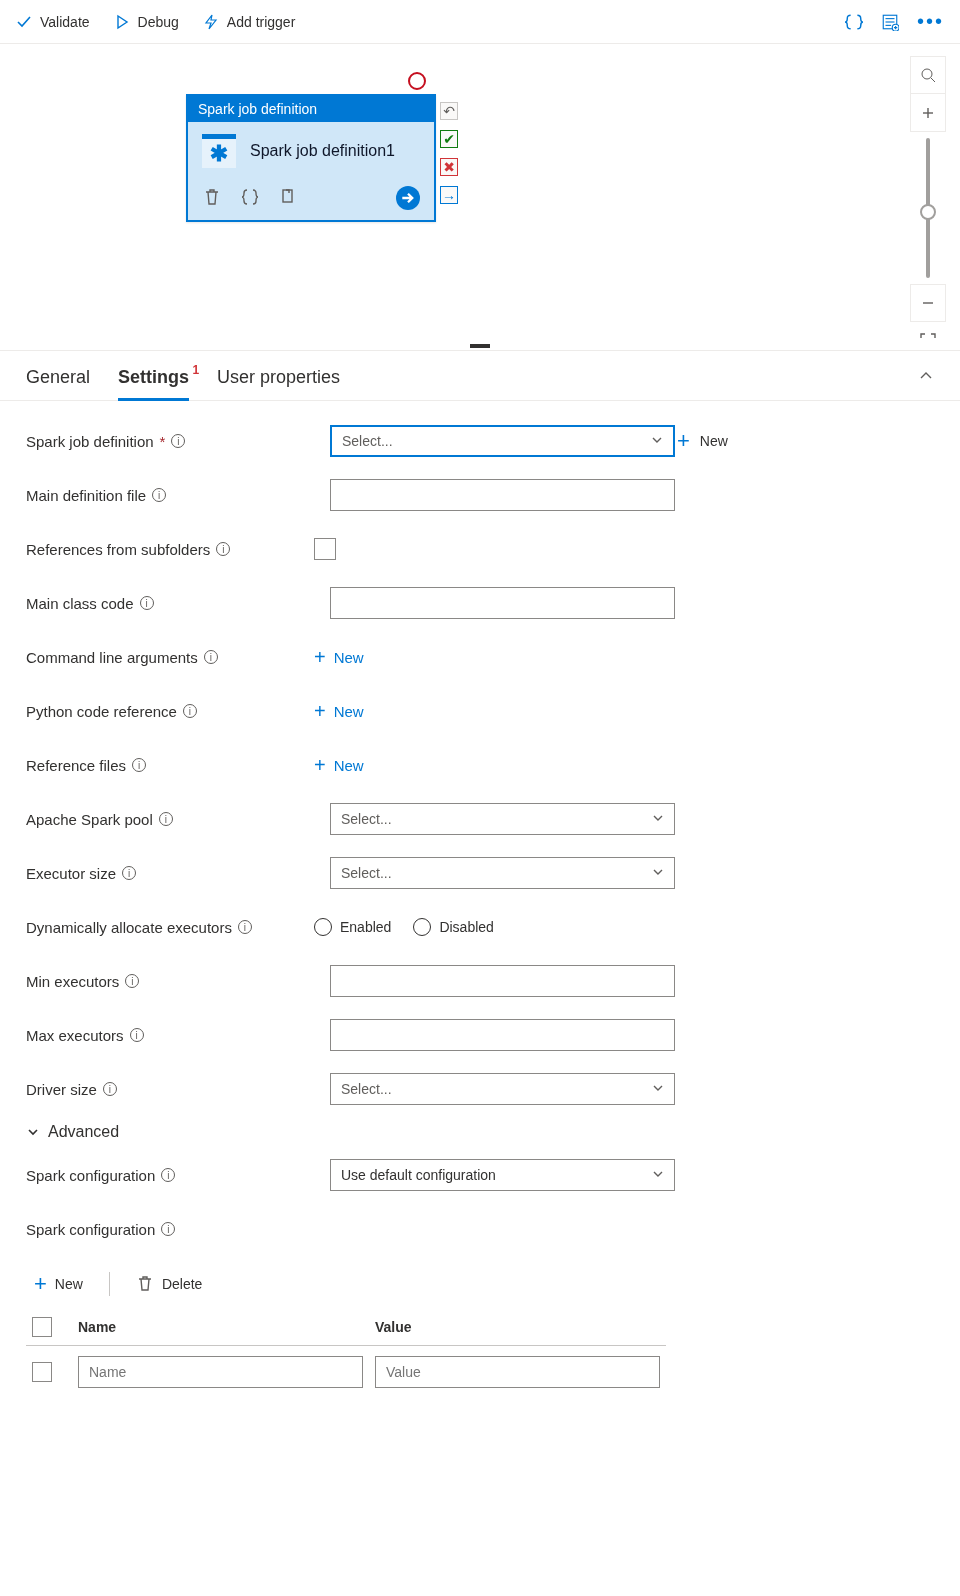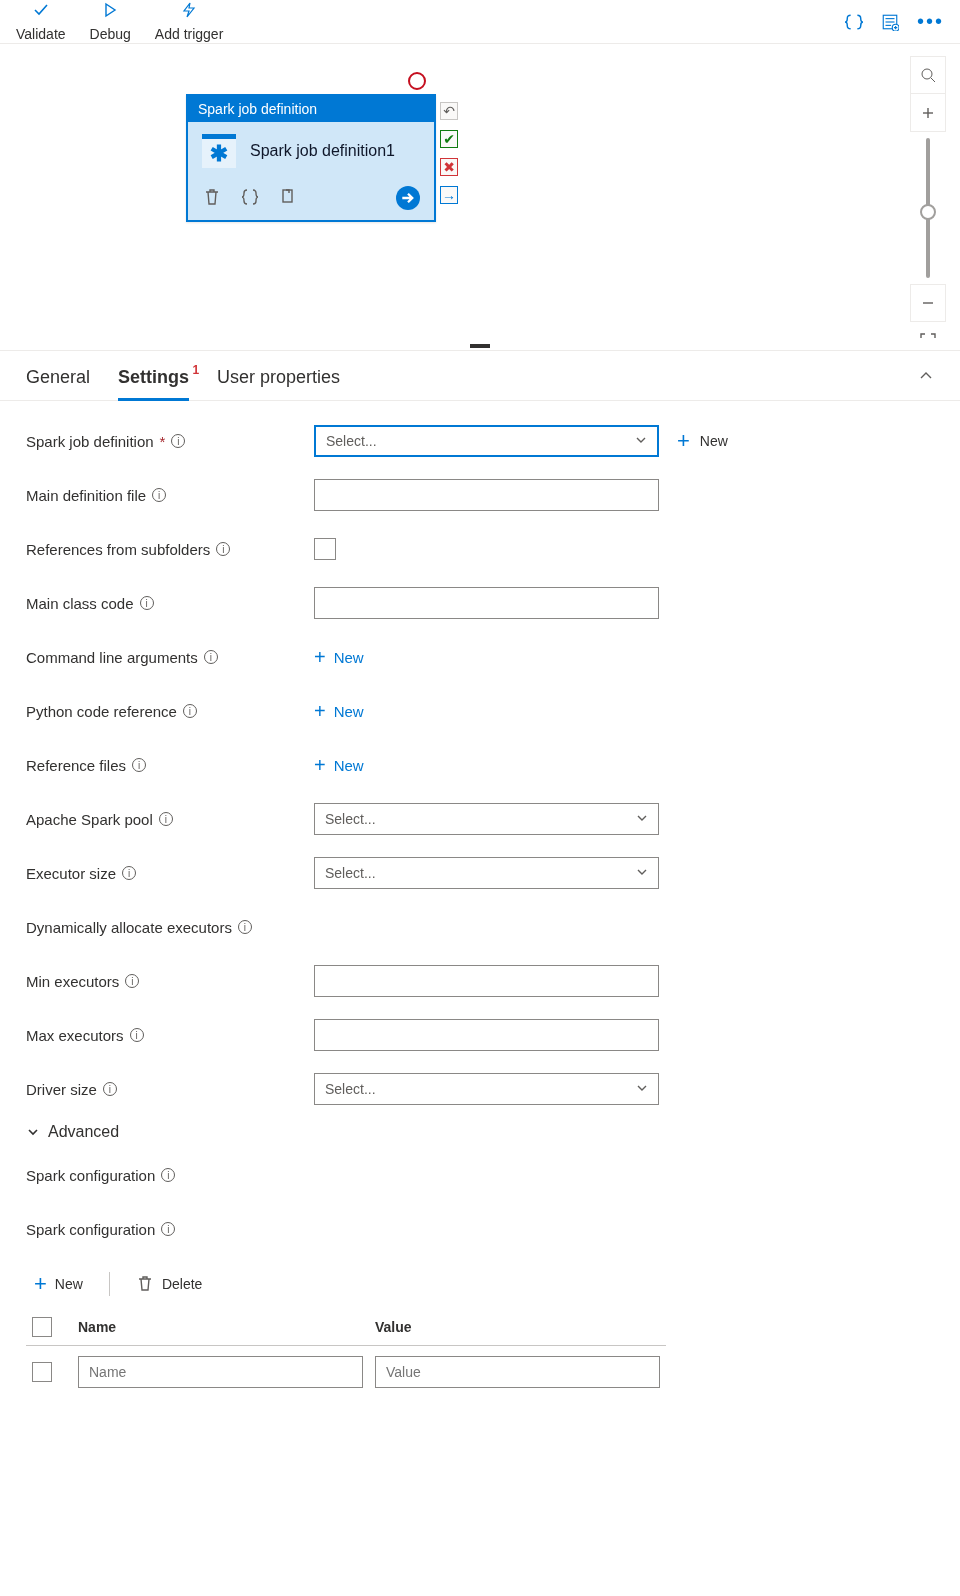--- a/index.html
+++ b/index.html
@@ -19,21 +19,20 @@
     border-bottom: 1px solid #edebe9;
     gap: 24px;
   }
   .toolbar .spacer { flex: 1; }
   .tb-btn {
     display: flex;
     align-items: center;
     gap: 8px;
     cursor: pointer;
     color: #323130;
-    flex-direction: column;
   }
   .tb-icon { color: #0078d4; display: flex; align-items: center; }
   .tb-right { display: flex; align-items: center; gap: 18px; }
   .tb-right .tb-icon svg { width: 18px; height: 18px; }
 
   
   .canvas {
     position: relative;
     height: 306px;
     background: #fff;
@@ -136,21 +135,21 @@
   .req { color:#a4262c; }
   .info-ic {
     width:14px;height:14px;border:1px solid #605e5c;border-radius:50%;
     display:inline-flex;align-items:center;justify-content:center;
     font-size:10px;color:#605e5c;
   }
   .field-col { width:345px; }
   .extra-col { padding-left:18px; }
   input[type=text].fld, .select-box {
     width:100%; height:32px; border:1px solid #8a8886; padding:0 10px;
-    font-size:14px; background:#fff; color:#323130;
+    font-size:14px; background:#fff; color:#323130;margin-left:16px;
   }
   .select-box {
     display:flex;align-items:center;justify-content:space-between;cursor:pointer;
   }
   .select-box.primary { border:2px solid #0078d4; }
   .select-box .ph { color:#605e5c; }
   .chev { color:#605e5c; }
   .chk {
     width:22px;height:22px;border:1px solid #8a8886;background:#fff;
   }
@@ -440,20 +439,32 @@
             </svg></span>
       </div>
     </div>
   </div>
 
   <div class="row">
     <div class="label-col">
       <span>Dynamically allocate executors</span>
       <span class="info-ic">i</span>
     </div>
+    <div class="field-col">
+      <div class="radio-grp">
+        <div style="display:flex;align-items:center;gap:8px;">
+          <div class="radio"></div>
+          <span>Enabled</span>
+        </div>
+        <div style="display:flex;align-items:center;gap:8px;">
+          <div class="radio"></div>
+          <span>Disabled</span>
+        </div>
+      </div>
+    </div>
   </div>
 
   <div class="row">
     <div class="label-col">
       <span>Min executors</span>
       <span class="info-ic">i</span>
     </div>
     <div class="field-col"><input type="text" class="fld" style=""></div>
   </div>
 
@@ -484,20 +495,28 @@
     <svg width="14" height="14" viewBox="0 0 14 14">
         <path d="M3 5 L7 9 L11 5" stroke="#323130" fill="none" stroke-width="1.6"></path>
       </svg>
     <span>Advanced</span>
   </div>
 
   <div class="row">
     <div class="label-col">
       <span>Spark configuration</span>
       <span class="info-ic">i</span>
+    </div>
+    <div class="field-col">
+      <div class="select-box">
+        <span>Use default configuration</span>
+        <span class="chev"><svg width="12" height="12" viewBox="0 0 12 12">
+              <path d="M2 4 L6 8 L10 4" stroke="#605e5c" fill="none" stroke-width="1.4"></path>
+            </svg></span>
+      </div>
     </div>
   </div>
 
   <div class="row">
     <div class="label-col">
       <span>Spark configuration</span>
       <span class="info-ic">i</span>
     </div>
   </div>
 

